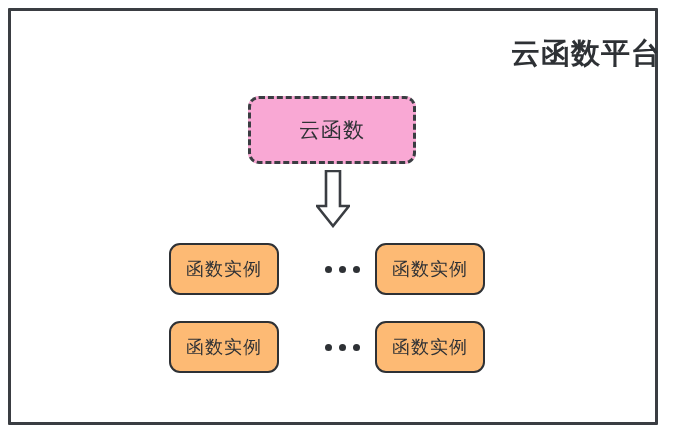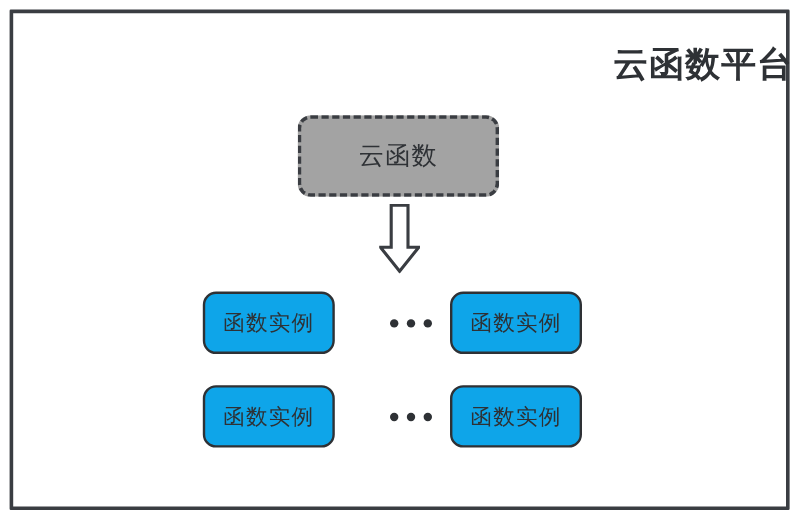--- a/index.html
+++ b/index.html
@@ -55,21 +55,21 @@
   
   .cloud-func-box {
     position: absolute;
     left: 248px;
     top: 96px;
     width: 168px;
     height: 68px;
     box-sizing: border-box;
     border: 3px dashed #3a3d42;
     border-radius: 11px;
-    background: #a3a3a3;
+    background: #f9a8d4;
     display: flex;
     align-items: center;
     justify-content: center;
   }
   .cloud-func-label {
     font-size: 21px;
     color: #2e3135;
     letter-spacing: 1px;
     white-space: nowrap;
   }
@@ -94,21 +94,21 @@
   .instance-row.row-2 { top: 321px; }
 
   .instance-box {
     position: absolute;
     top: 0;
     width: 110px;
     height: 52px;
     box-sizing: border-box;
     border: 2.5px solid #2e3135;
     border-radius: 11px;
-    background: #0ea5e9;
+    background: #fdba74;
     display: flex;
     align-items: center;
     justify-content: center;
   }
   .instance-box.left  { left: 169px; }
   .instance-box.right { left: 375px; }
 
   .instance-label {
     font-size: 18px;
     color: #2e3135;

